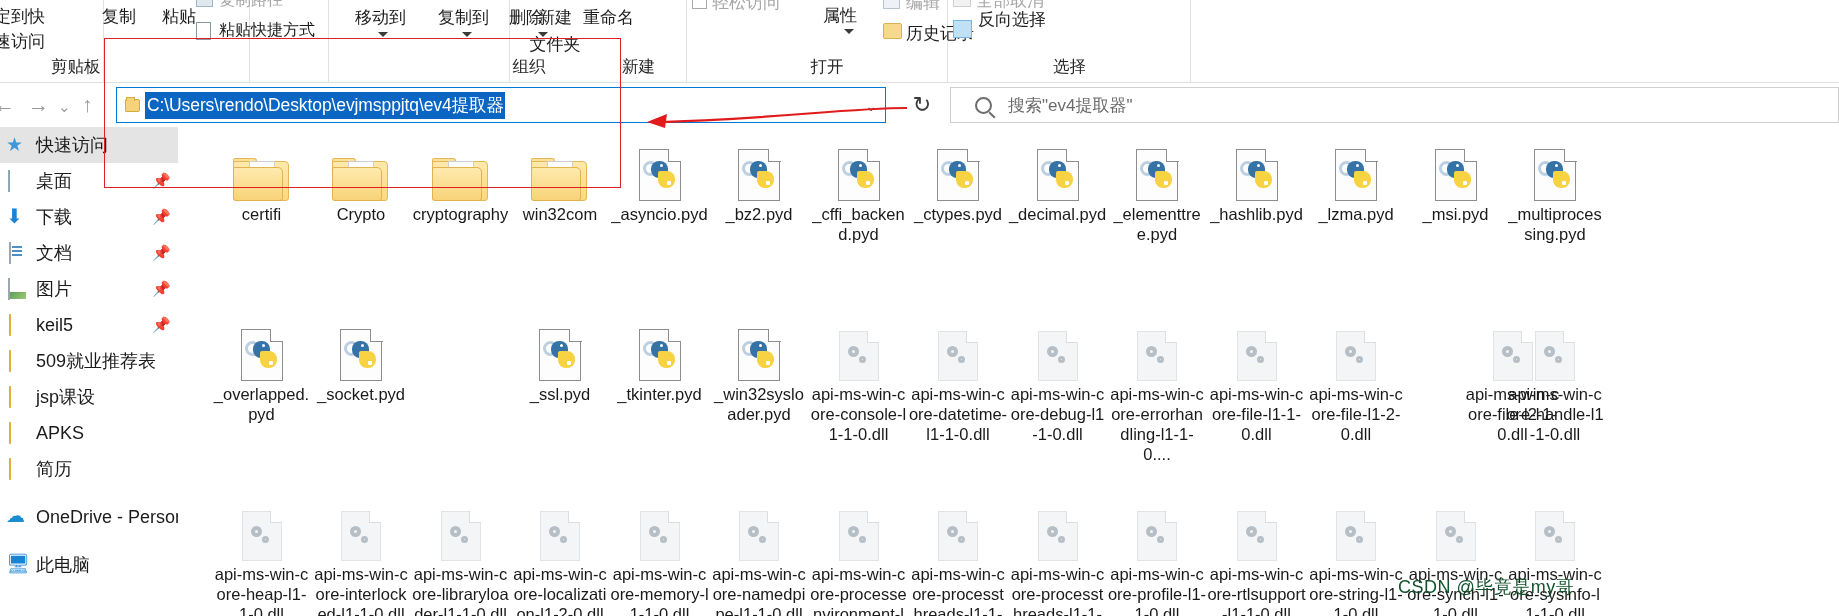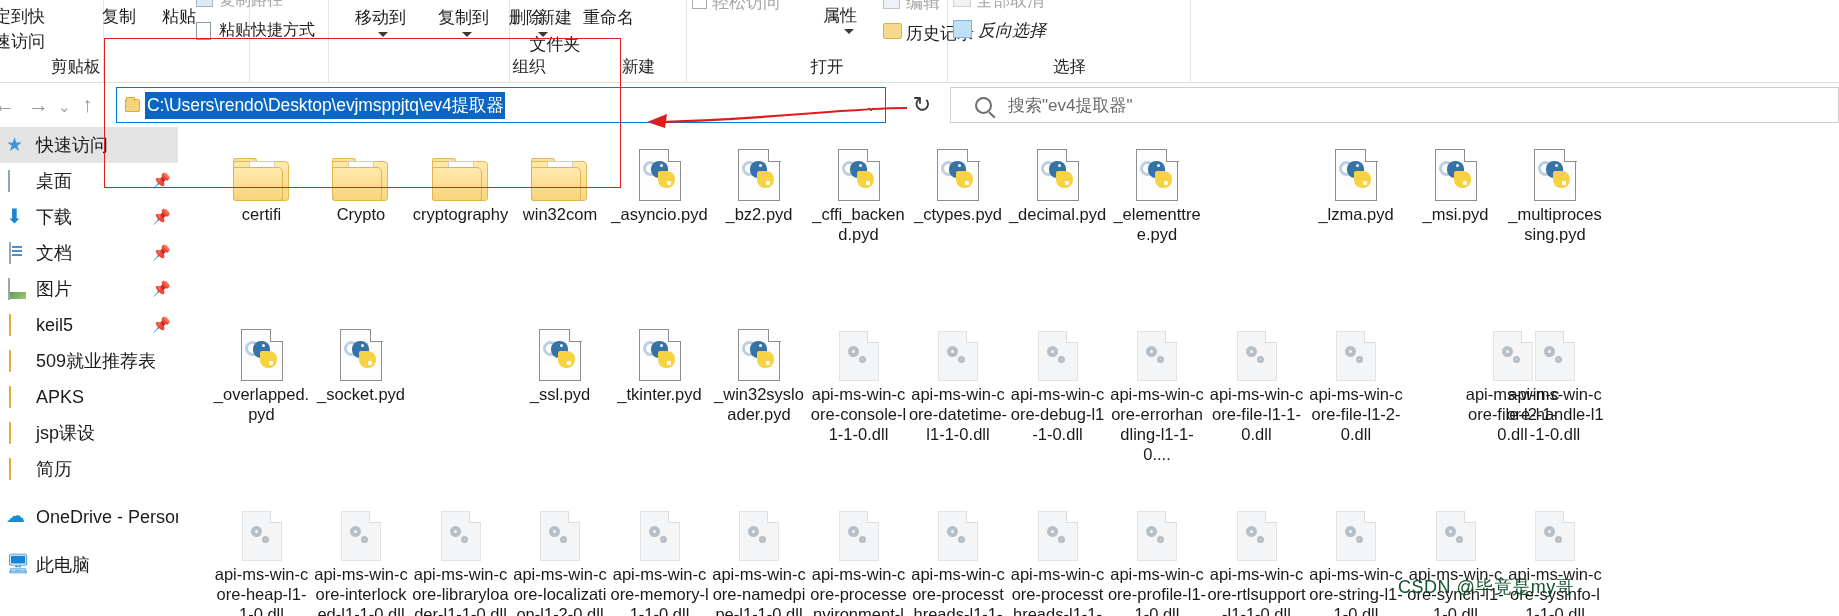--- a/index.html
+++ b/index.html
@@ -302,21 +302,21 @@
       <div class="ritem dim" style="left:219px; top:-9px;">编辑</div>
       <div class="mini-ico" style="left:196px; top:23px; width:19px;height:16px;background:#f6d98c;border:1px solid #d9b34f;border-radius:2px;"></div>
       <div class="ritem" style="left:219px; top:22px;">历史记录</div>
       <div class="rgroup-title" style="left:40px;width:200px;">打开</div>
     </div>
 
     <div class="rgroup" style="left:948px; width:243px;">
       <div class="mini-ico" style="left:5px; top:-8px; width:18px;height:15px;background:#f2f2f2;border:1px solid #cfcfcf;"></div>
       <div class="ritem dim" style="left:28px; top:-11px;">全部取消</div>
       <div class="mini-ico" style="left:5px; top:20px; width:19px;height:18px;background:#bfe0f5;border:1px solid #7eb8e0;"></div>
-      <div class="ritem" style="left:30px; top:19px;font-style:italic;">反向选择</div>
+      <div class="ritem" style="left:30px; top:8px;">反向选择</div>
       <div class="rgroup-title" style="left:0px;width:243px;">选择</div>
     </div>
   </div>
 
   <div class="addrrow">
     <div class="navbtn" style="left:-6px;">←</div>
     <div class="navbtn" style="left:28px;">→</div>
     <div class="navbtn" style="left:58px; font-size:15px; top:13px;">⌄</div>
     <div class="navbtn" style="left:82px;">↑</div>
 
@@ -363,25 +363,25 @@
       <span class="sb-ico"><span class="ico-folder"></span></span>
       <span class="lbl">keil5</span>
       <span class="pin">📌</span>
     </div>
     <div class="sb-item">
       <span class="sb-ico"><span class="ico-folder"></span></span>
       <span class="lbl">509就业推荐表</span>
     </div>
     <div class="sb-item">
       <span class="sb-ico"><span class="ico-folder"></span></span>
+      <span class="lbl">jsp课设</span>
+    </div>
+    <div class="sb-item">
+      <span class="sb-ico"><span class="ico-folder"></span></span>
       <span class="lbl">APKS</span>
-    </div>
-    <div class="sb-item">
-      <span class="sb-ico"><span class="ico-folder"></span></span>
-      <span class="lbl">jsp课设</span>
     </div>
     <div class="sb-item">
       <span class="sb-ico"><span class="ico-folder"></span></span>
       <span class="lbl">简历</span>
     </div>
     <div class="sb-gap"></div>
     <div class="sb-item">
       <span class="sb-ico ico-cloud">☁</span>
       <span class="lbl">OneDrive - Personal</span>
     </div>
@@ -501,20 +501,31 @@
         <div class="tile" style="left: 808px; top: 8px;">
           <div class="tico">
             <span class="f-py">
               <span class="fold"></span>
               <span class="gear"></span>
               <span class="snake-b"></span>
               <span class="snake-y"></span>
             </span>
           </div>
           <div class="tlabel">_decimal.pyd</div>
+        </div>
+        <div class="tile" style="left: 1007px; top: 8px;">
+          <div class="tico">
+            <span class="f-py">
+              <span class="fold"></span>
+              <span class="gear"></span>
+              <span class="snake-b"></span>
+              <span class="snake-y"></span>
+            </span>
+          </div>
+          <div class="tlabel">_hashlib.pyd</div>
         </div>
         <div class="tile" style="left: 1106.5px; top: 8px;">
           <div class="tico">
             <span class="f-py">
               <span class="fold"></span>
               <span class="gear"></span>
               <span class="snake-b"></span>
               <span class="snake-y"></span>
             </span>
           </div>

